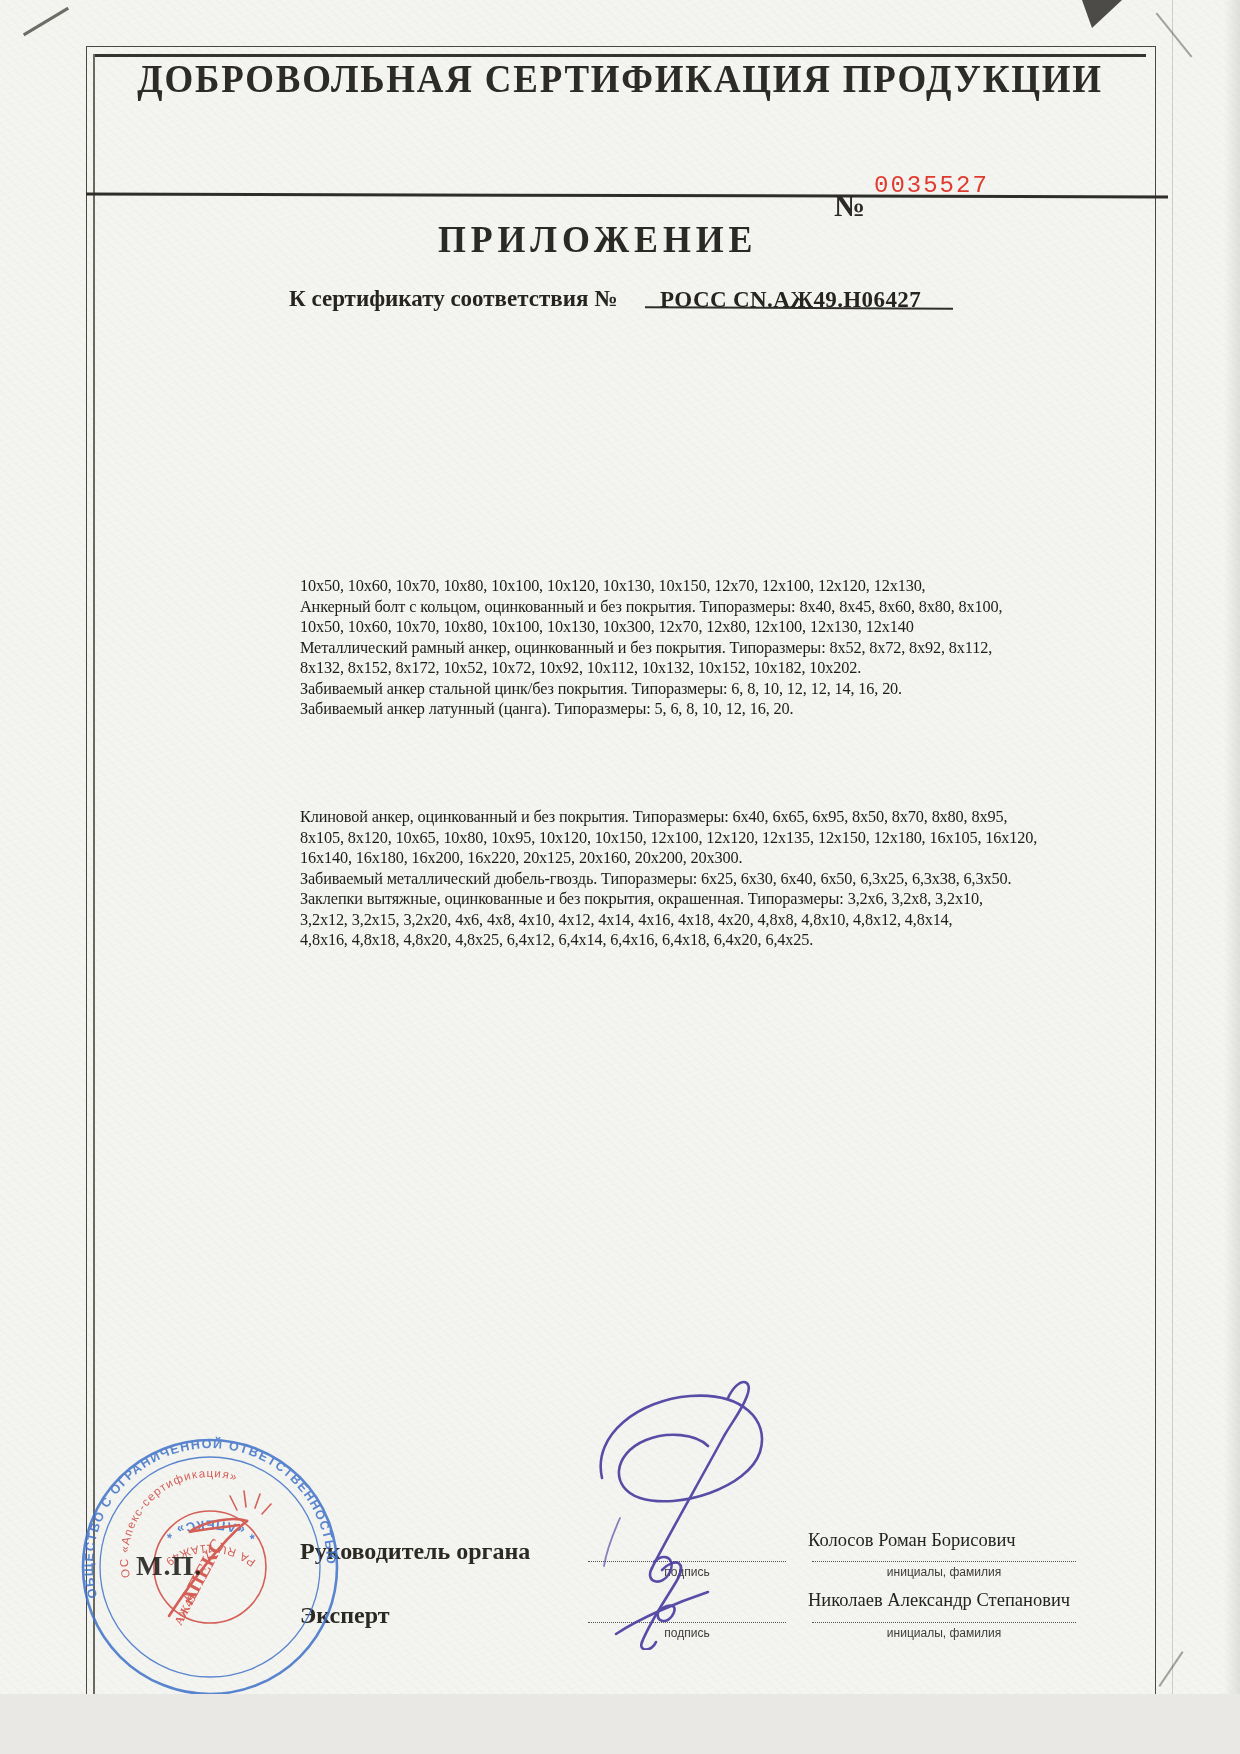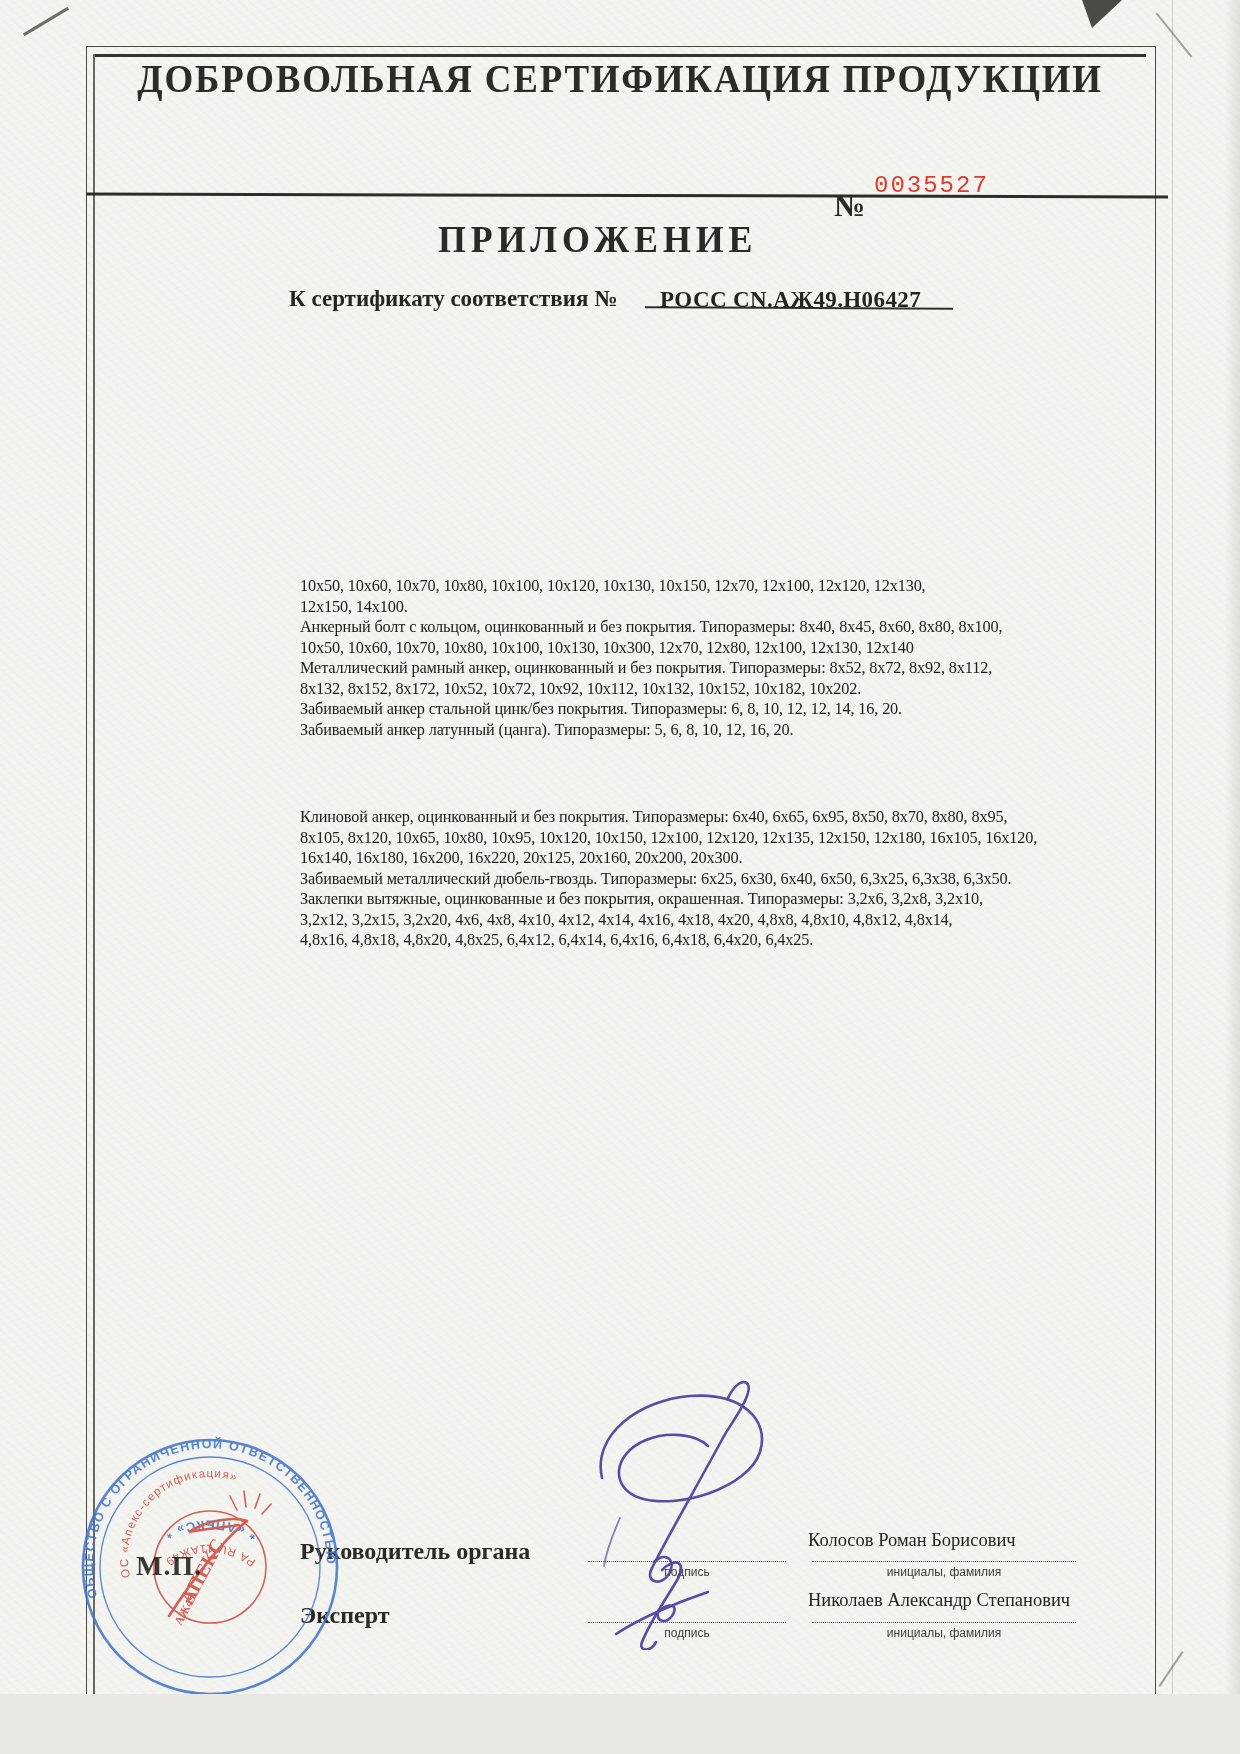--- a/index.html
+++ b/index.html
@@ -70,21 +70,20 @@
   <div class="abs doc-title">ПРИЛОЖЕНИЕ</div>
   <span class="abs num-label">№</span>
   <span class="abs num-value">0035527</span>
 
   <div class="abs cert-label">К сертификату соответствия №</div>
   <div class="abs cert-strike"></div>
   <div class="abs cert-number">РОСС CN.АЖ49.Н06427</div>
 
   <div class="abs text-block block1">
     <div>10х50, 10х60, 10х70, 10х80, 10х100, 10х120, 10х130, 10х150, 12х70, 12х100, 12х120, 12х130,</div>
-    <div>12х150, 14х100.</div>
     <div>Анкерный болт с кольцом, оцинкованный и без покрытия. Типоразмеры: 8х40, 8х45, 8х60, 8х80, 8х100,</div>
     <div>10х50, 10х60, 10х70, 10х80, 10х100, 10х130, 10х300, 12х70, 12х80, 12х100, 12х130, 12х140</div>
     <div>Металлический рамный анкер, оцинкованный и без покрытия. Типоразмеры: 8х52, 8х72, 8х92, 8х112,</div>
     <div>8х132, 8х152, 8х172, 10х52, 10х72, 10х92, 10х112, 10х132, 10х152, 10х182, 10х202.</div>
     <div>Забиваемый анкер стальной цинк/без покрытия. Типоразмеры: 6, 8, 10, 12, 12, 14, 16, 20.</div>
     <div>Забиваемый анкер латунный (цанга). Типоразмеры: 5, 6, 8, 10, 12, 16, 20.</div>
   </div>
 
   <div class="abs text-block block2">
     <div>Клиновой анкер, оцинкованный и без покрытия. Типоразмеры: 6х40, 6х65, 6х95, 8х50, 8х70, 8х80, 8х95,</div>

